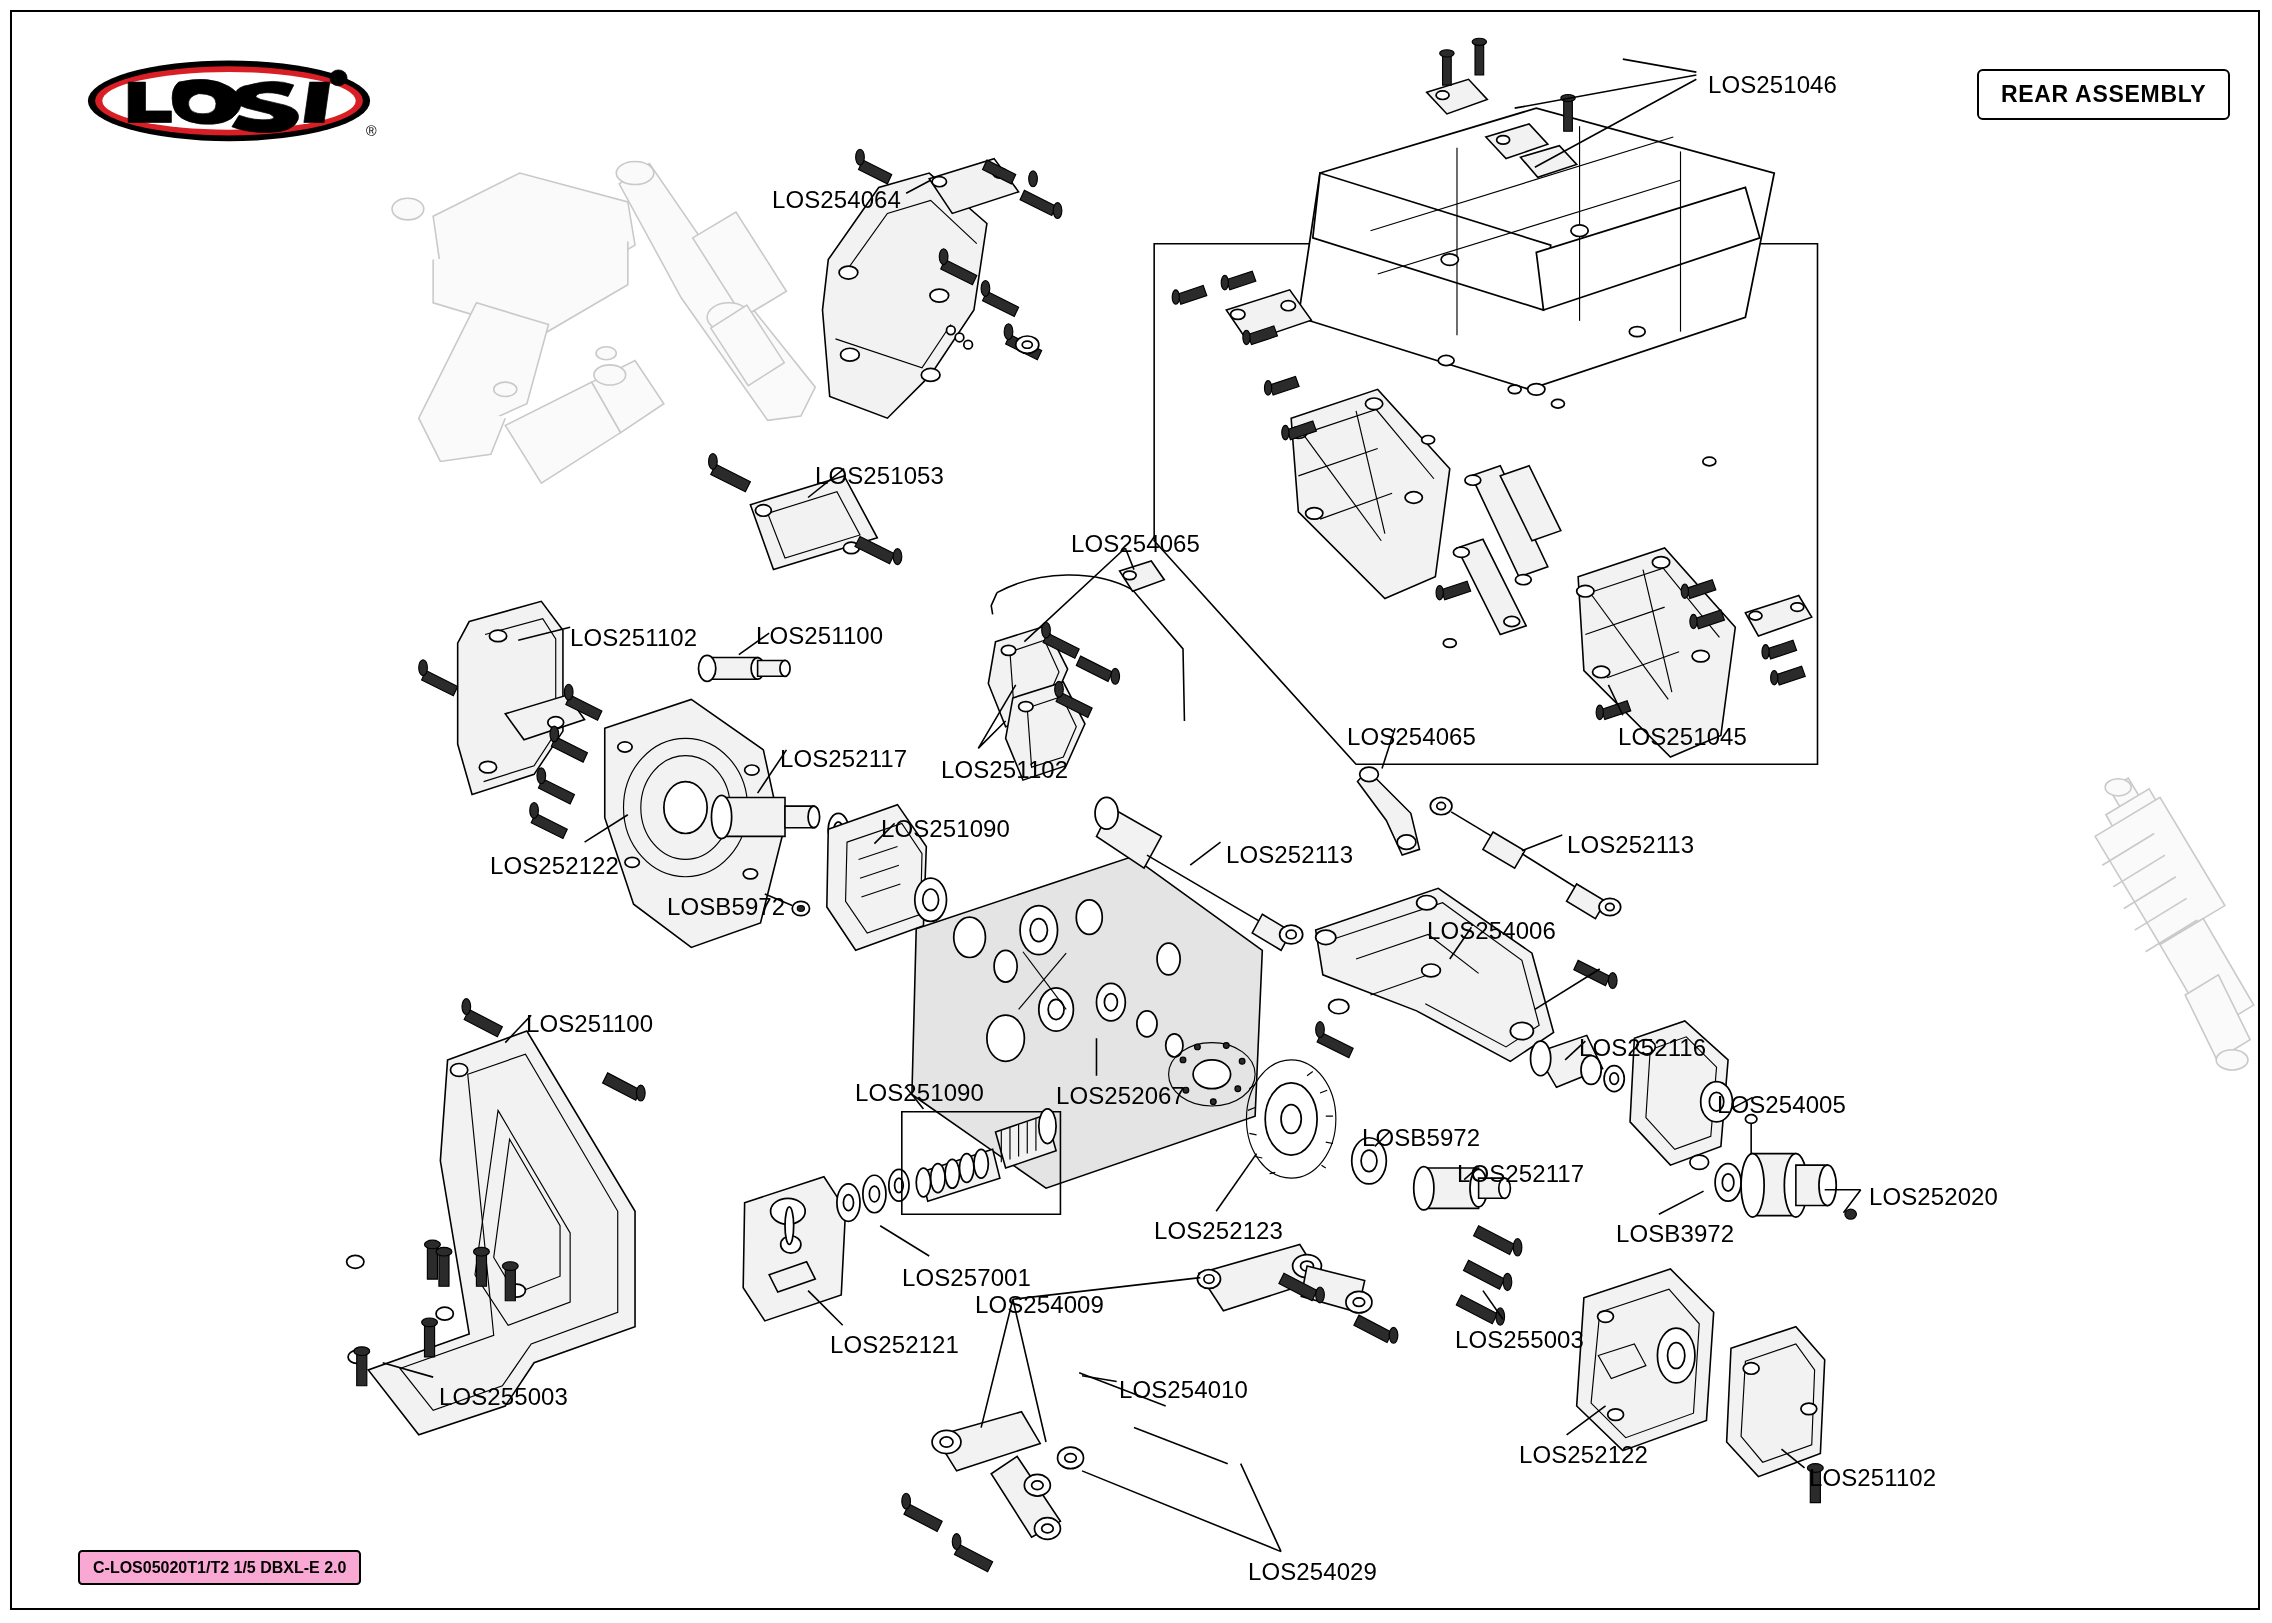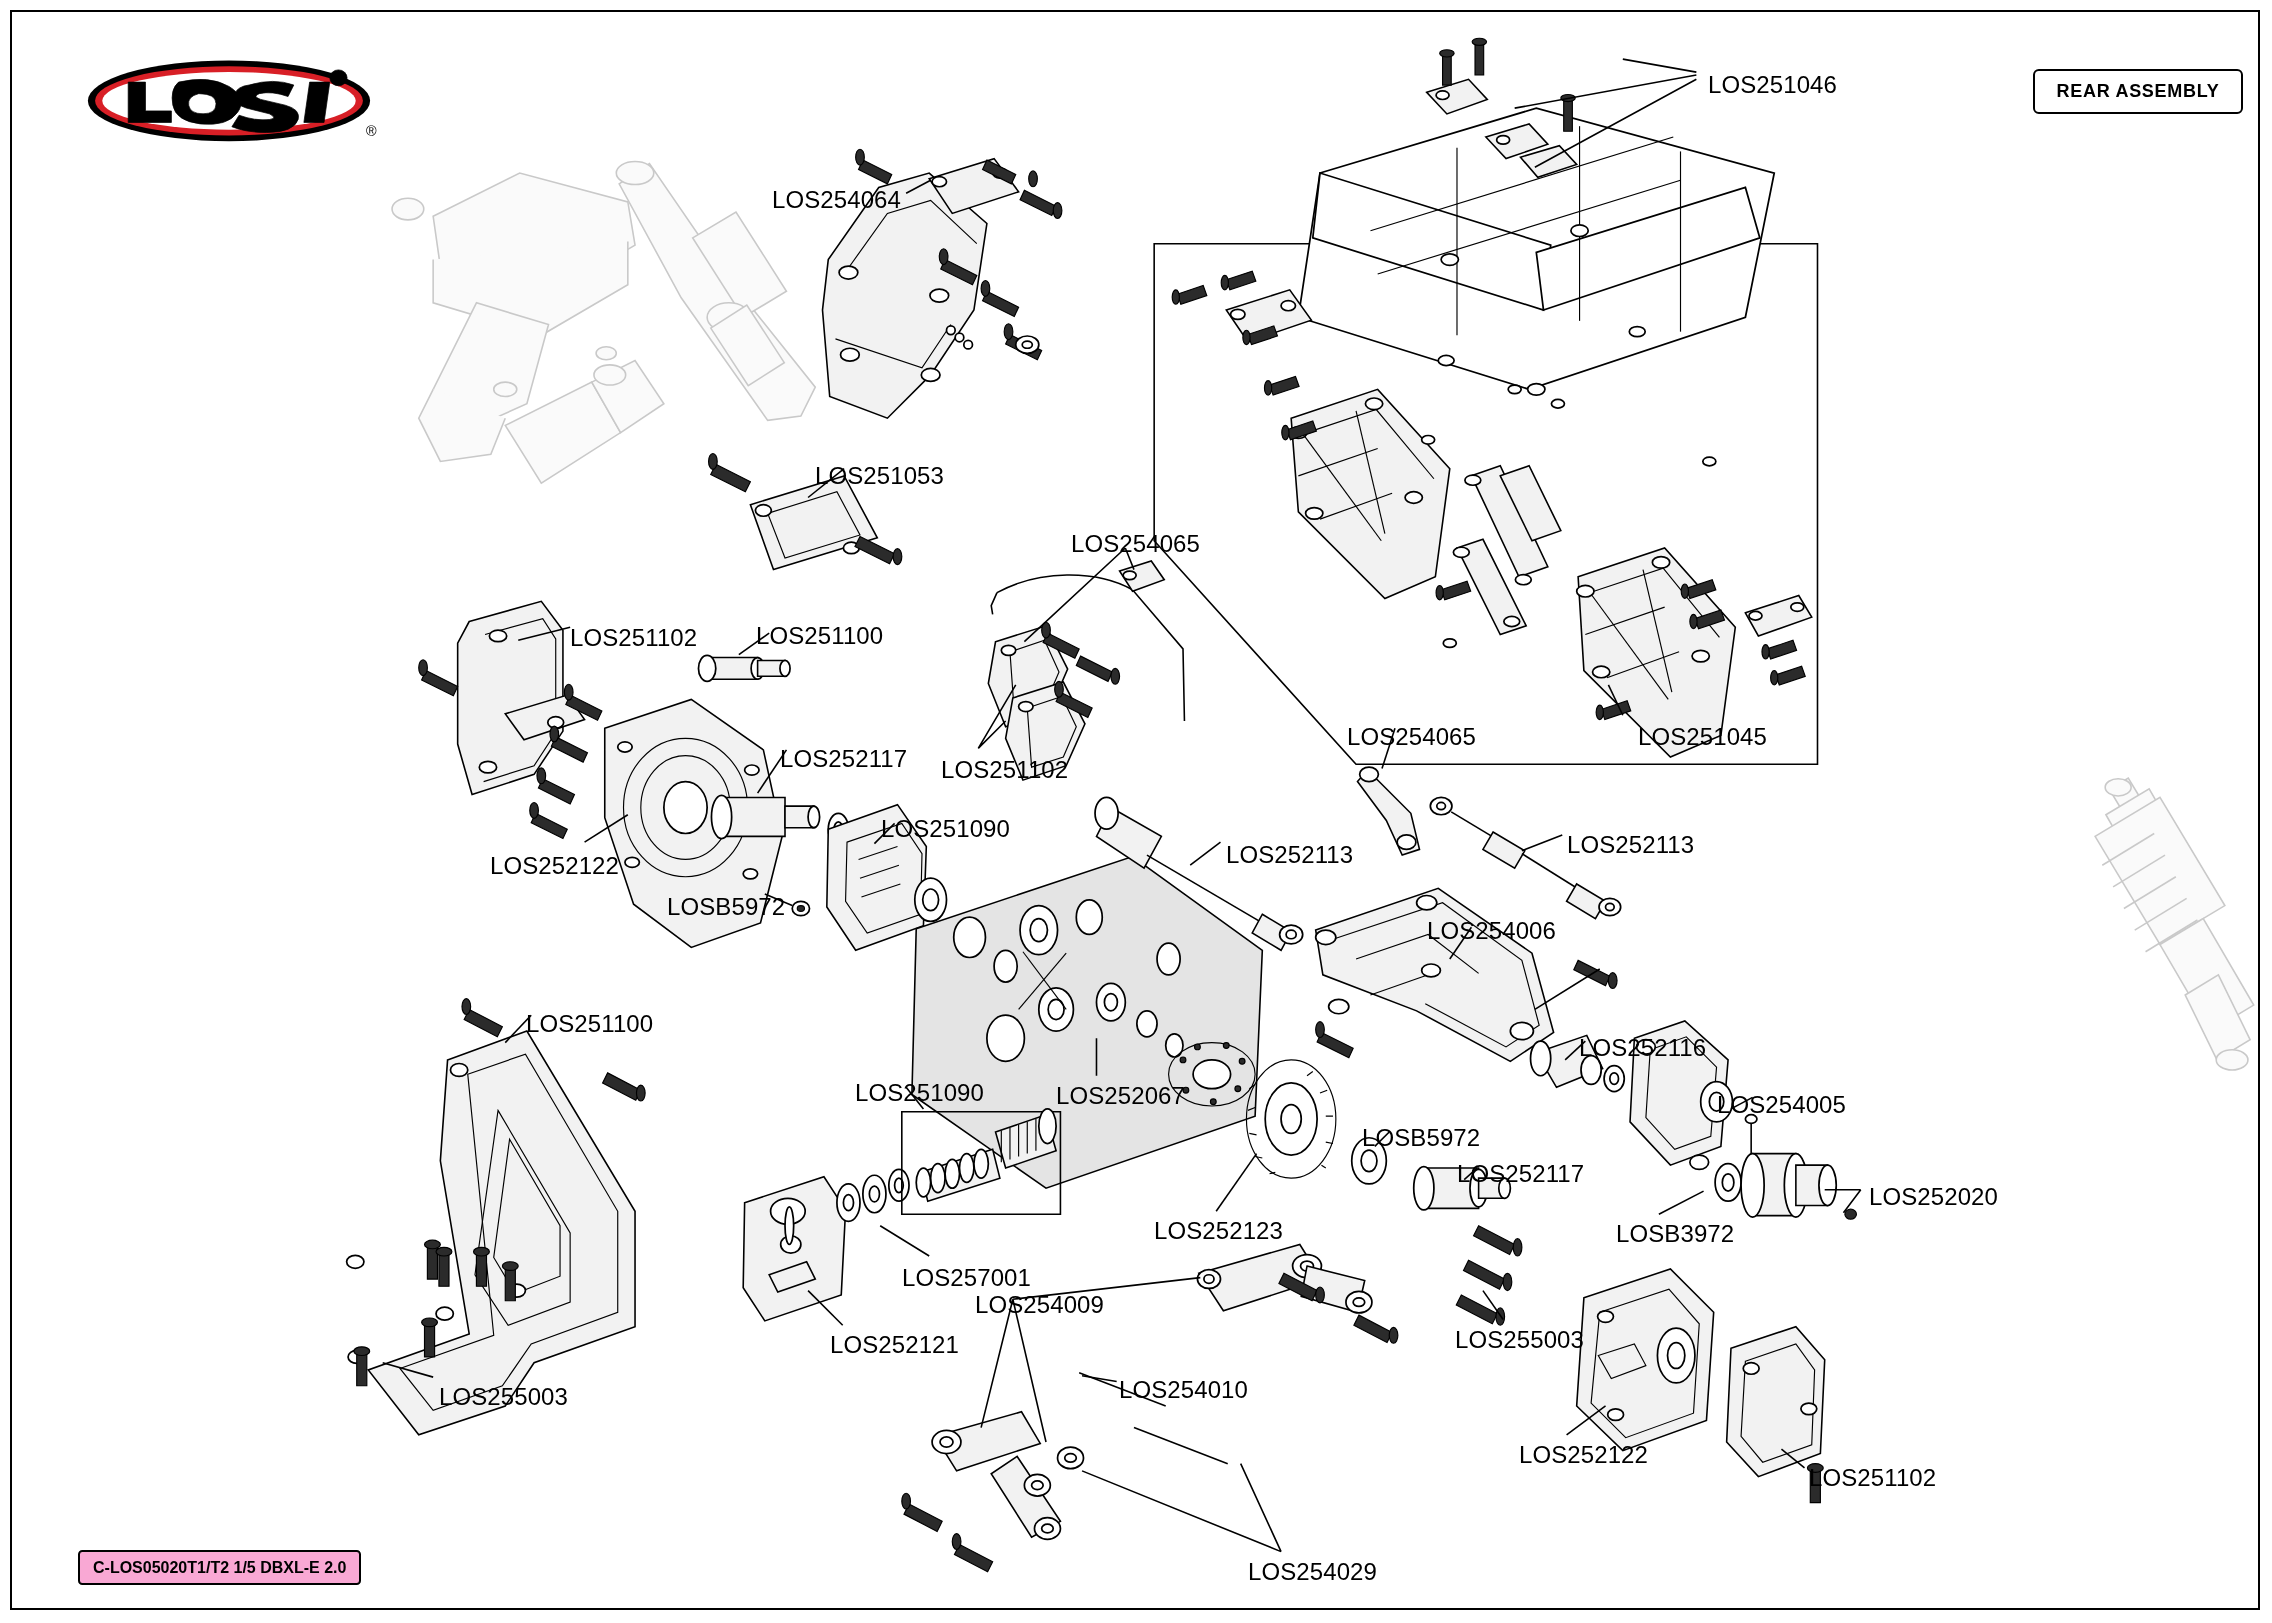--- a/index.html
+++ b/index.html
@@ -22,26 +22,26 @@
     left: 10px;
     top: 10px;
     width: 2250px;
     height: 1600px;
     border: 2.2px solid #000000;
     box-sizing: border-box;
   }
   
   .title-box {
     position: absolute;
-    right: 30px;
+    right: 43px;
     top: 69px;
     border: 2.2px solid #000000;
     border-radius: 5.8px;
     padding: 10px 21.6px;
-    font-size: 18px;
+    font-size: 23px;
     font-weight: bold;
     letter-spacing: 0.7px;
     color: #000;
     background: #fff;
   }
   
   .footer-box {
     position: absolute;
     left: 78px;
     bottom: 38px;
@@ -711,21 +711,21 @@
   <div class="footer-box">C-LOS05020T1/T2 1/5 DBXL-E 2.0</div>
 
   <div id="labels">
       <div class="plabel" style="left: 1708px; top: 71px;">LOS251046</div>
       <div class="plabel" style="left: 772px; top: 186px;">LOS254064</div>
       <div class="plabel" style="left: 815px; top: 462px;">LOS251053</div>
       <div class="plabel" style="left: 1071px; top: 530px;">LOS254065</div>
       <div class="plabel" style="left: 570px; top: 624px;">LOS251102</div>
       <div class="plabel" style="left: 756px; top: 622px;">LOS251100</div>
       <div class="plabel" style="left: 1347px; top: 723px;">LOS254065</div>
-      <div class="plabel" style="left: 1618px; top: 723px; margin-left: 20px;">LOS251045</div>
+      <div class="plabel" style="left: 1618px; top: 723px;">LOS251045</div>
       <div class="plabel" style="left: 941px; top: 756px;">LOS251102</div>
       <div class="plabel" style="left: 780px; top: 745px;">LOS252117</div>
       <div class="plabel" style="left: 490px; top: 852px;">LOS252122</div>
       <div class="plabel" style="left: 667px; top: 893px;">LOSB5972</div>
       <div class="plabel" style="left: 881px; top: 815px;">LOS251090</div>
       <div class="plabel" style="left: 1226px; top: 841px;">LOS252113</div>
       <div class="plabel" style="left: 1567px; top: 831px;">LOS252113</div>
       <div class="plabel" style="left: 1427px; top: 917px;">LOS254006</div>
       <div class="plabel" style="left: 526px; top: 1010px;">LOS251100</div>
       <div class="plabel" style="left: 1579px; top: 1034px; text-align: center;">LOS252116</div>

